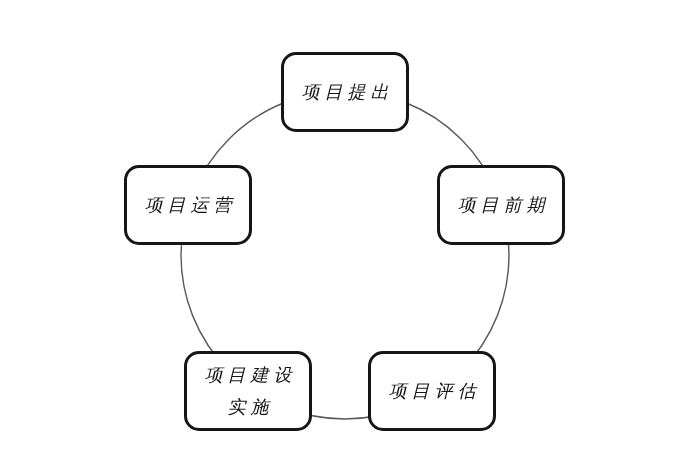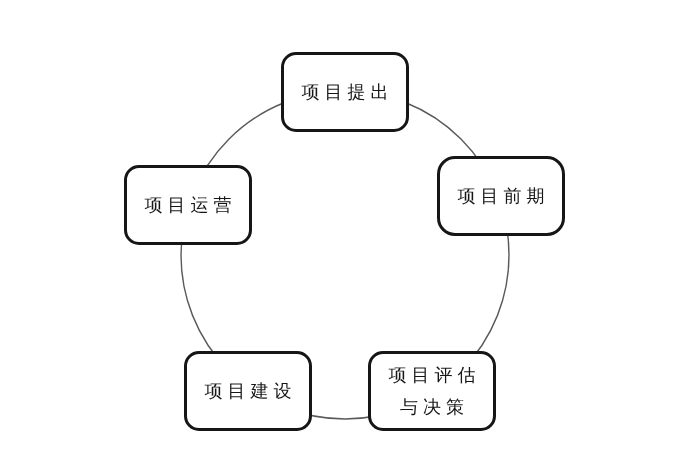--- a/index.html
+++ b/index.html
@@ -36,23 +36,24 @@
     justify-content: center;
     color: #161616;
     font-size: 18px;
     line-height: 32px;
     letter-spacing: 5px;
     text-align: center;
   }
   .node .line {
     text-indent: 5px; 
     white-space: nowrap;
+    font-style: italic;
   }
   .node-proposal     { left: 281px; top:  52px; }
-  .node-research     { left: 437px; top: 156px; border-radius: 18px; }
+  .node-research     { left: 437px; top: 165px; }
   .node-evaluation   { left: 368px; top: 351px; }
   .node-construction { left: 184px; top: 351px; }
   .node-operation    { left: 124px; top: 165px; }
 </style>
 </head>
 <body>
 
 <div class="canvas">
 
   <svg class="cycle-svg" viewBox="0 0 700 456" xmlns="http://www.w3.org/2000/svg">
@@ -62,24 +63,24 @@
   <div class="node node-proposal">
     <div class="line">项目提出</div>
   </div>
 
   <div class="node node-research">
     <div class="line">项目前期</div>
   </div>
 
   <div class="node node-evaluation">
     <div class="line">项目评估</div>
-    <div class="line">与决策</div>
   </div>
 
   <div class="node node-construction">
     <div class="line">项目建设</div>
+    <div class="line">实施</div>
   </div>
 
   <div class="node node-operation">
     <div class="line">项目运营</div>
   </div>
 
 </div>
 
 </body></html>

